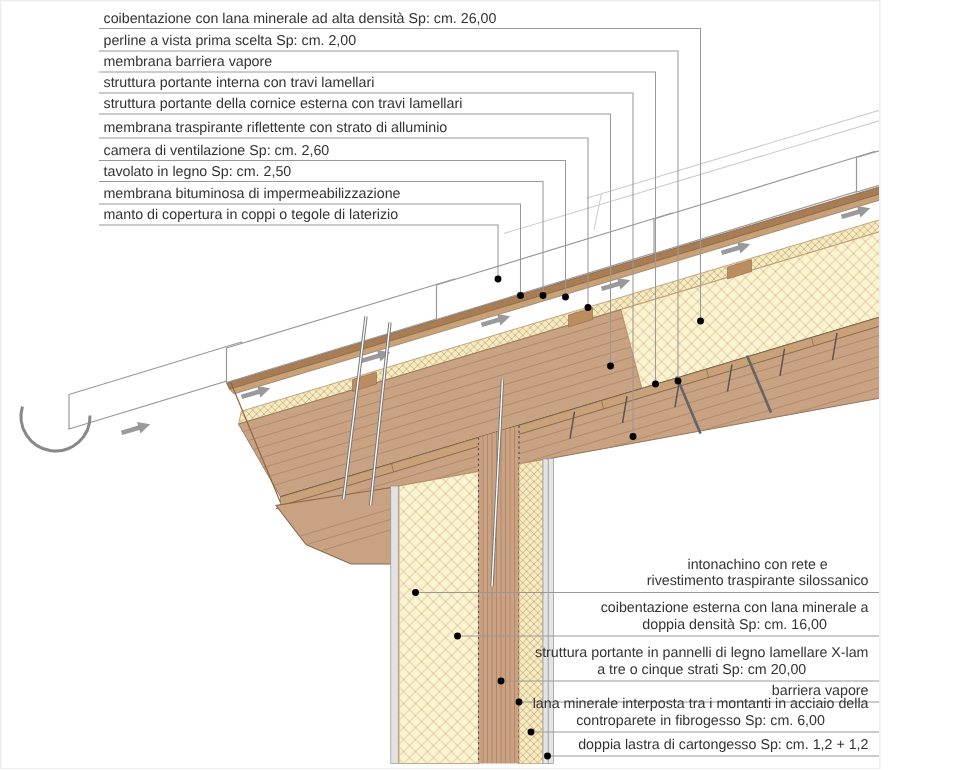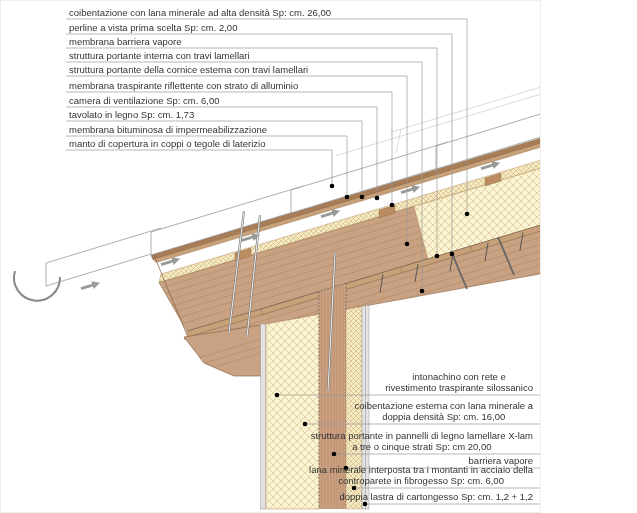--- a/index.html
+++ b/index.html
@@ -1,16 +1,16 @@
 <!DOCTYPE html>
 <html><head>
 <meta charset="utf-8">
 <style>
   html,body{margin:0;padding:0;background:#fff;}
-  #stage{position:relative;width:541px;height:513px;background:#fff;overflow:hidden;
+  #stage{position:relative;width:587px;height:513px;background:#fff;overflow:hidden;
          font-family:"Liberation Sans",sans-serif;border:1px solid #eee;box-sizing:border-box;}
   svg{position:absolute;left:0;top:0;}
   .lbl{position:absolute;font-size:9.5px;line-height:11px;color:#333;}
   .top-lbl{left:68px;white-space:nowrap;}
   .bot-lbl{right:7px;text-align:center;white-space:pre-line;}
 </style>
 </head>
 <body>
 
 <div id="stage">
@@ -223,22 +223,22 @@
         <circle cx="364" cy="503" r="2.3"></circle>
   </g>
 </svg>
 
 <div class="lbl top-lbl" style="top:6px">coibentazione con lana minerale ad alta densità Sp: cm. 26,00</div>
 <div class="lbl top-lbl" style="top:21px">perline a vista prima scelta Sp: cm. 2,00</div>
 <div class="lbl top-lbl" style="top:35px">membrana barriera vapore</div>
 <div class="lbl top-lbl" style="top:49px">struttura portante interna con travi lamellari</div>
 <div class="lbl top-lbl" style="top:79px">membrana traspirante riflettente con strato di alluminio</div>
 <div class="lbl top-lbl" style="top:63px">struttura portante della cornice esterna con travi lamellari</div>
-<div class="lbl top-lbl" style="top:94px">camera di ventilazione Sp: cm. 6,00</div>
-<div class="lbl top-lbl" style="top:108px">tavolato in legno Sp: cm. 1,73</div>
+<div class="lbl top-lbl" style="top:94px">camera di ventilazione Sp: cm. 2,60</div>
+<div class="lbl top-lbl" style="top:108px">tavolato in legno Sp: cm. 2,50</div>
 <div class="lbl top-lbl" style="top:123px">membrana bituminosa di impermeabilizzazione</div>
 <div class="lbl top-lbl" style="top:137px">manto di copertura in coppi o tegole di laterizio</div>
 
 <div class="lbl bot-lbl" style="top:370px">intonachino con rete e
 rivestimento traspirante silossanico</div>
 <div class="lbl bot-lbl" style="top:399px">coibentazione esterna con lana minerale a
 doppia densità Sp: cm. 16,00</div>
 <div class="lbl bot-lbl" style="top:429px">struttura portante in pannelli di legno lamellare X-lam
 a tre o cinque strati  Sp: cm 20,00</div>
 <div class="lbl bot-lbl" style="top:454px">barriera vapore</div>

